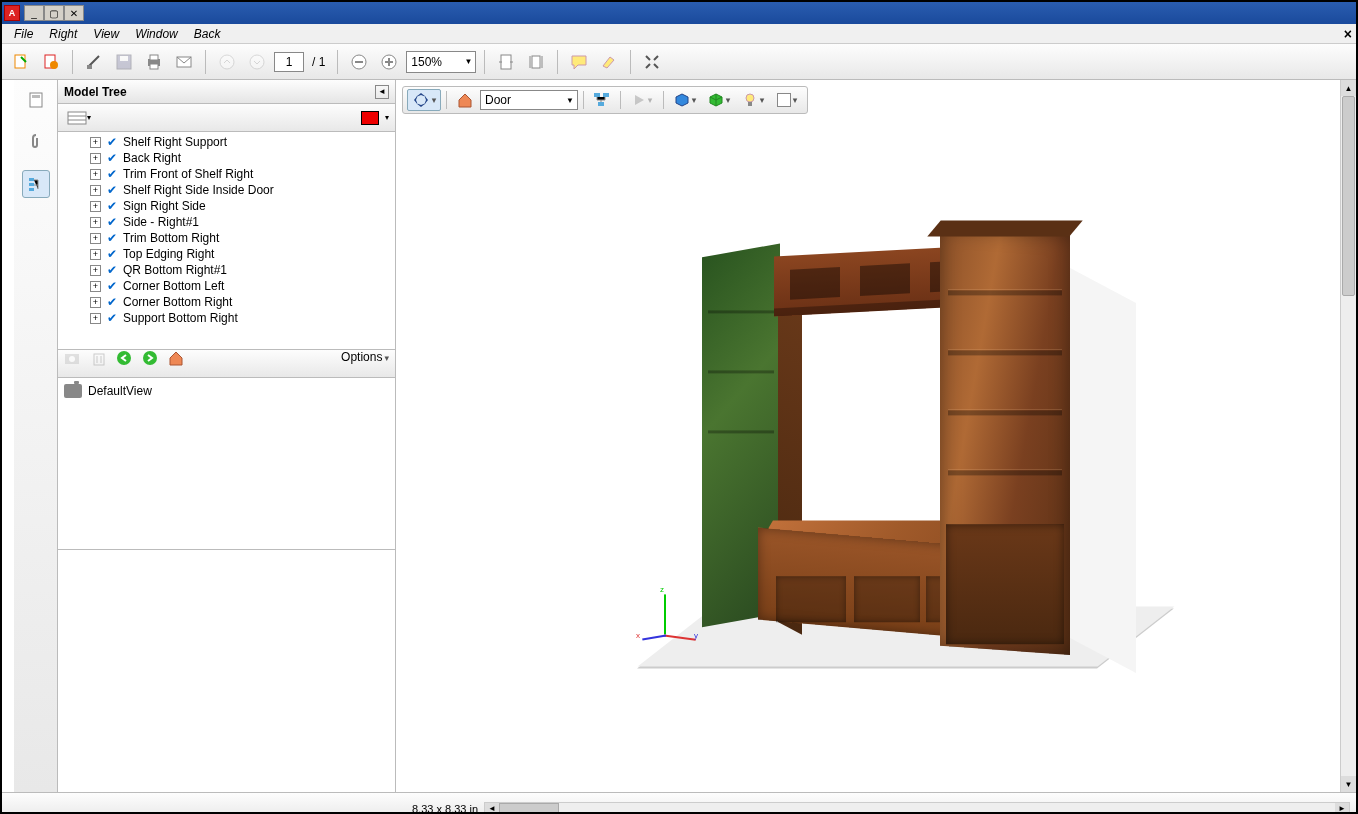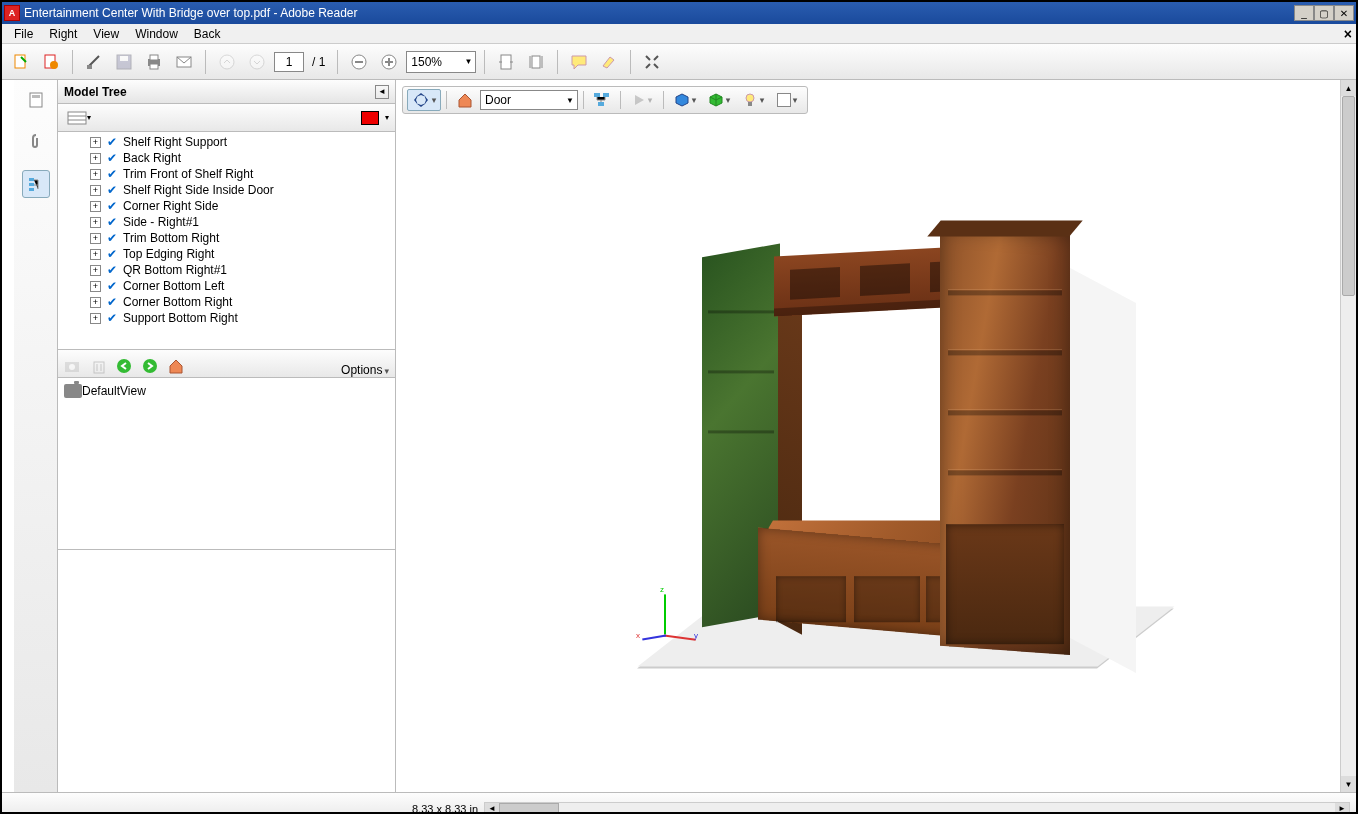--- a/index.html
+++ b/index.html
@@ -7,21 +7,21 @@
 
 
 .titlebar { height:22px; background:linear-gradient(#2a5db0,#1a4a9c); display:flex; align-items:center; color:#fff; padding:0 2px; }
 .titlebar .app-icon { width:16px; height:16px; background:#d22; margin-right:4px; display:flex; align-items:center; justify-content:center; color:#fff; font-size:9px; font-weight:bold; border:1px solid #a00; }
 .titlebar .title { flex:1; font-size:12px; }
 .titlebar .winbtns { display:flex; gap:0; }
 .titlebar .winbtn { width:20px; height:16px; background:#d4d0c8; border:1px solid #888; display:flex; align-items:center; justify-content:center; color:#000; font-size:10px; cursor:pointer; }
 
 
 .menubar { height:20px; background:#f0f0f0; border-bottom:1px solid #ccc; display:flex; align-items:center; padding:0 4px; position:relative; }
-.menubar .menuitem { padding:14px 8px; cursor:pointer; }
+.menubar .menuitem { padding:14px 8px; cursor:pointer;font-style:italic; }
 .menubar .close-doc { position:absolute; right:4px; font-size:14px; font-weight:bold; cursor:pointer; }
 
 
 .toolbar { height:36px; background:linear-gradient(#fdfdfd,#e8e8e8); border-bottom:1px solid #bbb; display:flex; align-items:center; padding:0 6px; gap:4px; }
 .tbtn { width:26px; height:26px; display:flex; align-items:center; justify-content:center; border:1px solid transparent; border-radius:3px; cursor:pointer; }
 .tbtn.disabled { opacity:.4; cursor:default; }
 .tsep { width:1px; height:24px; background:#bbb; margin:0 4px; }
 .page-input { width:30px; height:20px; text-align:center; border:1px solid #888; }
 .zoom-sel { width:70px; height:22px; border:1px solid #888; display:flex; align-items:center; padding:0 4px; background:#fff; position:relative; }
 .zoom-sel::after { content:"▼"; font-size:8px; position:absolute; right:3px; }
@@ -40,24 +40,24 @@
 .panel-header .collapse { margin-left:auto; width:14px; height:14px; border:1px solid #888; display:flex; align-items:center; justify-content:center; font-size:8px; cursor:pointer; }
 .panel-toolbar { height:28px; background:linear-gradient(#fdfdfd,#e8e8e8); border-bottom:1px solid #bbb; display:flex; align-items:center; padding:0 6px; gap:6px; }
 .color-swatch { width:18px; height:14px; background:#e00; border:1px solid #000; }
 .tree { flex:0 0 218px; overflow-y:scroll; overflow-x:scroll; background:#fff; border-bottom:1px solid #bbb; padding:2px; }
 .tree-item { display:flex; align-items:center; padding:1px 0 1px 30px; white-space:nowrap; cursor:pointer; gap:4px; }
 .tree-item .expander { width:11px; height:11px; border:1px solid #888; display:flex; align-items:center; justify-content:center; font-size:9px; line-height:1; background:#fff; }
 .tree-item .chk { width:14px; height:14px; display:flex; align-items:center; justify-content:center; color:#06c; font-size:12px; }
 .tree-item .label { }
 
 .views-panel { flex:0 0 200px; display:flex; flex-direction:column; border-bottom:1px solid #bbb; }
-.views-toolbar { height:28px; background:linear-gradient(#fdfdfd,#e8e8e8); border-bottom:1px solid #bbb; display:flex; align-items:flex-end; padding:0 6px; gap:10px; }
+.views-toolbar { height:28px; background:linear-gradient(#fdfdfd,#e8e8e8); border-bottom:1px solid #bbb; display:flex; align-items:flex-start; padding:0 6px; gap:10px; }
 .views-toolbar .opt { margin-left:auto; cursor:pointer; }
 .views-list { flex:1; overflow-y:scroll; padding:4px; }
-.view-item { display:flex; align-items:flex-start; padding:2px; }
+.view-item { display:flex; align-items:flex-start; gap:6px; padding:2px; }
 .cam-icon { width:18px; height:14px; background:#888; border-radius:2px; position:relative; }
 .cam-icon::before { content:""; position:absolute; top:-3px; right:3px; width:5px; height:3px; background:#888; border-radius:1px; }
 
 .info-panel { flex:1; padding:4px 6px; color:#444; overflow:auto; }
 
 
 .viewer { flex:1; background:#fff; position:relative; overflow:hidden; }
 .viewer-scrollbar-v { position:absolute; right:0; top:0; bottom:0; width:16px; background:#eee; border-left:1px solid #ccc; }
 .viewer-scrollbar-v .thumb { position:absolute; left:1px; right:1px; top:16px; height:200px; background:#ccc; border:1px solid #aaa; border-radius:2px; }
 .viewer-scrollbar-v .arr { position:absolute; left:0; right:0; height:16px; display:flex; align-items:center; justify-content:center; font-size:8px; background:#ddd; }
@@ -101,21 +101,20 @@
 .statusbar .hscroll .arr { position:absolute; top:0; bottom:0; width:14px; display:flex; align-items:center; justify-content:center; font-size:8px; background:#ddd; }
 
 
 .ic { display:inline-block; }
 </style>
 </head>
 <body>
 
 <div class="titlebar">
   <div class="app-icon">A</div>
-  <div class="title">Entertainment Center With Bridge over top.pdf - Adobe Reader</div>
   <div class="winbtns">
     <div class="winbtn">_</div>
     <div class="winbtn">▢</div>
     <div class="winbtn">✕</div>
   </div>
 </div>
 
 <div class="menubar">
   <div class="menuitem">File</div>
   <div class="menuitem">Right</div>
@@ -287,21 +286,21 @@
           <span class="label">Trim Front of Shelf Right</span>
         </div>
         <div class="tree-item">
           <span class="expander">+</span>
           <span class="chk">✔</span>
           <span class="label">Shelf Right Side Inside Door</span>
         </div>
         <div class="tree-item">
           <span class="expander">+</span>
           <span class="chk">✔</span>
-          <span class="label">Corner Right Side</span>
+          <span class="label">Sign Right Side</span>
         </div>
         <div class="tree-item">
           <span class="expander">+</span>
           <span class="chk">✔</span>
           <span class="label">Side - Right#1</span>
         </div>
         <div class="tree-item">
           <span class="expander">+</span>
           <span class="chk">✔</span>
           <span class="label">Trim Bottom Right</span>

